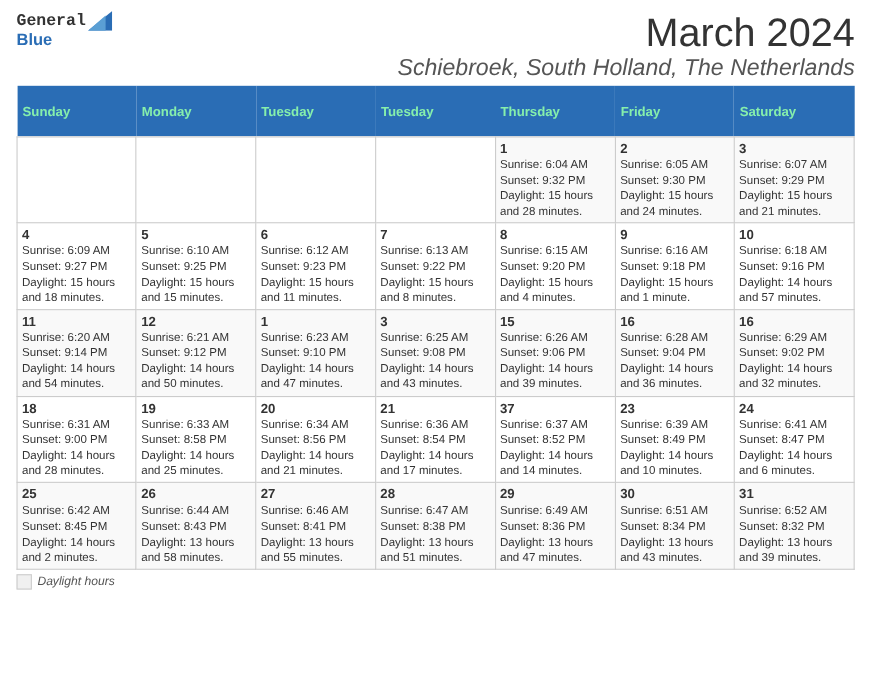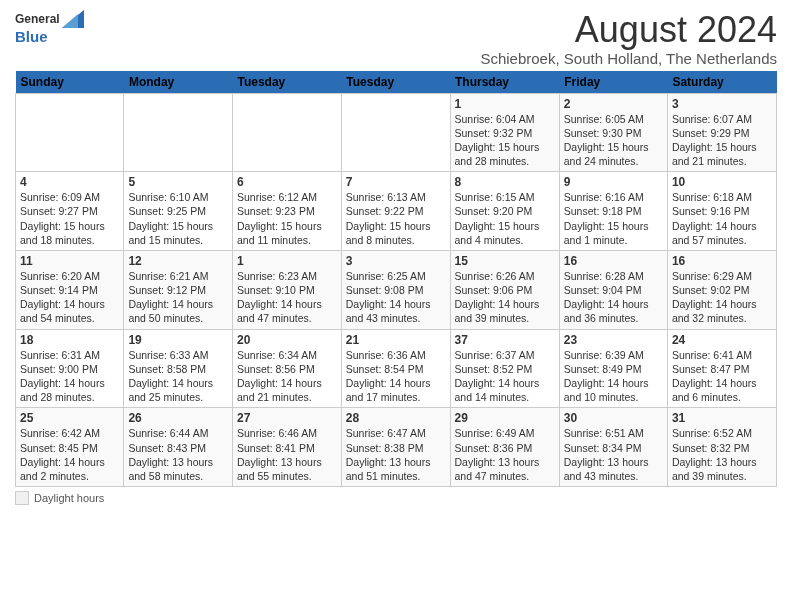--- a/index.html
+++ b/index.html
@@ -27,33 +27,34 @@
     .title-block {
       text-align: right;
     }
     .month-title {
       font-size: 36px;
       font-weight: normal;
       color: #333;
       line-height: 1.1;
     }
     .location {
-      font-size: 15px;
+      font-size: 21px;
       color: #555;
+      font-style: italic;
     }
     .calendar {
       width: 100%;
       border-collapse: collapse;
       font-size: 11px;
     }
     .calendar th {
       background-color: #2a6db5;
-      color: #000000;
+      color: #86efac;
       text-align: left;
-      padding: 4px 5px;
+      padding: 16px 5px;
       font-size: 12px;
       font-weight: bold;
     }
     .calendar td {
       border: 1px solid #ccc;
       vertical-align: top;
       padding: 3px 4px;
       width: 113px;
       min-height: 70px;
       background: #fff;
@@ -78,50 +79,51 @@
     }
     .empty-cell {
       background: #fff !important;
     }
     .legend {
       display: flex;
       align-items: center;
       margin-top: 4px;
       font-size: 11px;
       color: #555;
+      font-style: italic;
     }
     .legend-box {
       width: 14px;
       height: 14px;
       background: #f0f0f0;
       border: 1px solid #ccc;
       margin-right: 5px;
     }
   </style>
 </head>
 <body>
 
 <div class="container">
   <div class="header">
     <div class="logo">
       <div style="display:flex;align-items:center;">
-        <div style="font-size:12px;font-weight:bold;color:#333;line-height:1;">
+        <div style="font-size:15px;font-weight:bold;color:#333;line-height:1;font-family:Liberation Mono, monospace;">
           <span>General</span>
         </div>
         <svg width="22" height="18" viewBox="0 0 22 18" style="margin-left:2px;">
           <polygon points="0,18 22,0 22,18" fill="#2a6db5"></polygon>
           <polygon points="0,18 16,4 16,18" fill="#5a9fd4"></polygon>
         </svg>
       </div>
       <div style="font-size:15px;font-weight:bold;color:#2a6db5;line-height:1;margin-top:1px;">
         <span>Blue</span>
       </div>
     </div>
     <div class="title-block">
-      <div class="month-title">August 2024</div>
+      <div class="month-title">March 2024</div>
       <div class="location">Schiebroek, South Holland, The Netherlands</div>
     </div>
   </div>
 
   <table class="calendar">
     <thead>
       <tr>
       <th>Sunday</th>
           <th>Monday</th>
           <th>Tuesday</th>

